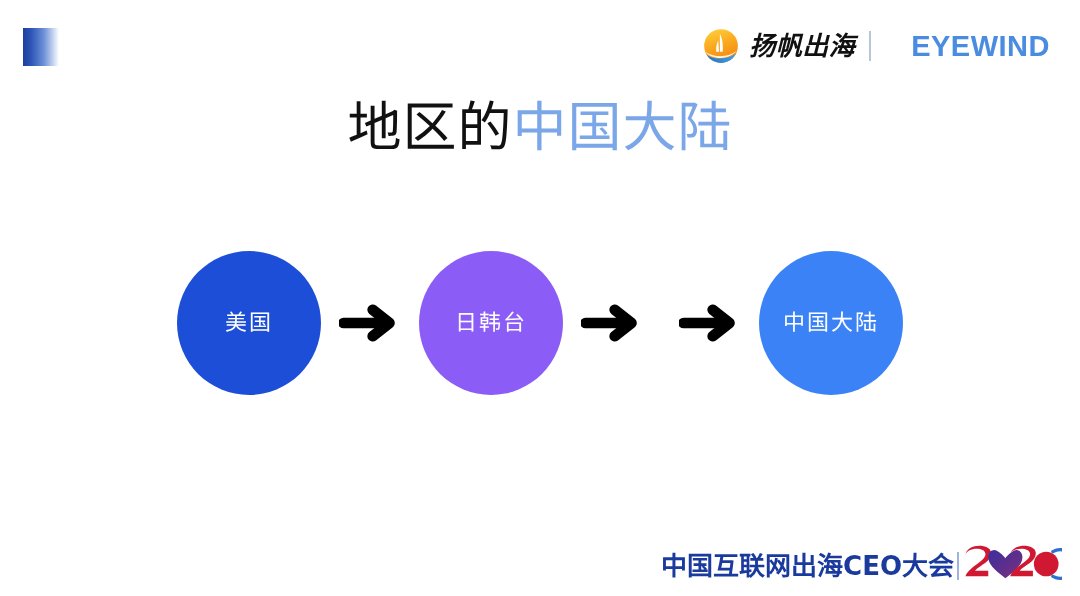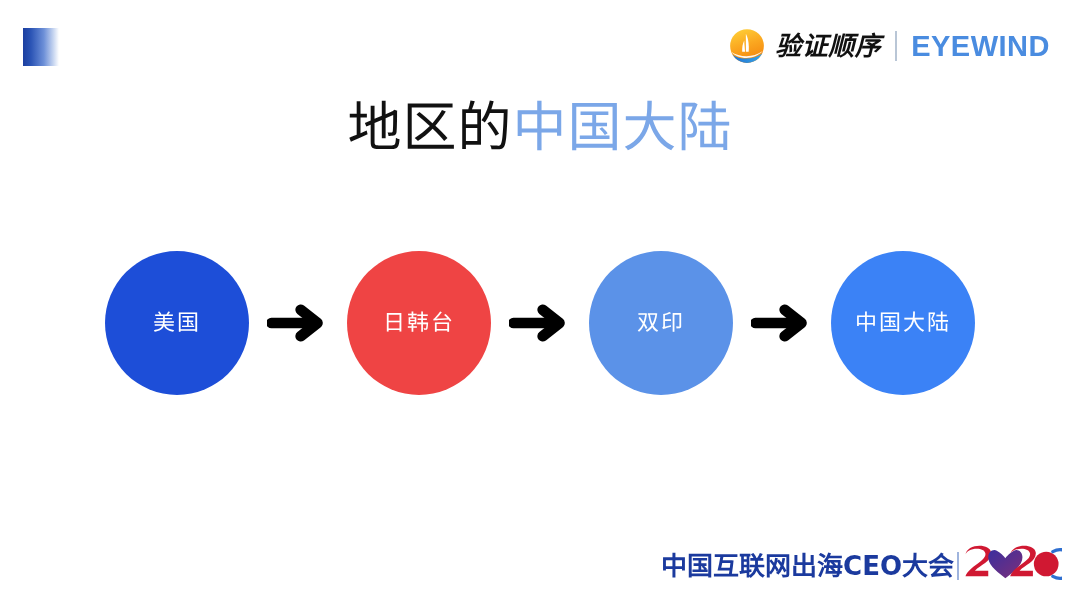--- a/index.html
+++ b/index.html
@@ -61,20 +61,21 @@
     margin: 0 4px;
     flex: 0 0 2px;
   }
   .brand-en {
     font-size: 29px;
     font-weight: 700;
     letter-spacing: 0.5px;
     color: #4a8ce0;
     line-height: 1;
     white-space: nowrap;
+    margin-left: 26px;
   }
 
   
   .title {
     position: absolute;
     left: 0;
     right: 0;
     top: 96px;
     text-align: center;
     font-size: 54px;
@@ -181,21 +182,21 @@
       <circle cx="32" cy="32" r="30" fill="url(#sunGrad)"></circle>
       <g clip-path="url(#circClip)">
         <path d="M30 10 C34 18 36 28 35 42 L30 42 Z" fill="#ffffff"></path>
         <path d="M27 22 C24 28 23 35 23.5 42 L28.5 42 Z" fill="#ffffff"></path>
         <path d="M2 44 C14 56 40 60 62 43 L62 64 L2 64 Z" fill="url(#waveGrad)"></path>
         <path d="M4 42 C18 52 42 54 60 41 C44 58 16 56 4 42 Z" fill="#ffffff" opacity="0.92"></path>
       </g>
     </svg>
   </span>
 
-  <span class="brand-cn">验证顺序</span>
+  <span class="brand-cn">扬帆出海</span>
 
   <span class="brand-divider"></span>
 
   <span class="brand-en">EYEWIND</span>
 </div>
 
 <h1 class="title">
   <span class="t-dark">地区的</span><span class="t-blue">中国大陆</span>
 </h1>
 
@@ -205,34 +206,31 @@
     <span class="node-label">美国</span>
   </div>
 
   <div class="arrow">
     <svg viewBox="0 0 70 44" width="62" height="40" aria-hidden="true">
       <path d="M5 22 H44" stroke="#000000" stroke-width="12" stroke-linecap="round" fill="none"></path>
       <path d="M38 7 L57 22 L38 37" stroke="#000000" stroke-width="12" stroke-linecap="round" stroke-linejoin="round" fill="none"></path>
     </svg>
   </div>
 
-  <div class="node" style="background:#ef4444">
+  <div class="node" style="background:#8b5cf6">
     <span class="node-label">日韩台</span>
   </div>
 
   <div class="arrow">
     <svg viewBox="0 0 70 44" width="62" height="40" aria-hidden="true">
       <path d="M5 22 H44" stroke="#000000" stroke-width="12" stroke-linecap="round" fill="none"></path>
       <path d="M38 7 L57 22 L38 37" stroke="#000000" stroke-width="12" stroke-linecap="round" stroke-linejoin="round" fill="none"></path>
     </svg>
   </div>
 
-  <div class="node" style="background:#5b92e8">
-    <span class="node-label">双印</span>
-  </div>
 
   <div class="arrow">
     <svg viewBox="0 0 70 44" width="62" height="40" aria-hidden="true">
       <path d="M5 22 H44" stroke="#000000" stroke-width="12" stroke-linecap="round" fill="none"></path>
       <path d="M38 7 L57 22 L38 37" stroke="#000000" stroke-width="12" stroke-linecap="round" stroke-linejoin="round" fill="none"></path>
     </svg>
   </div>
 
   <div class="node" style="background:#3b82f6">
     <span class="node-label">中国大陆</span>

